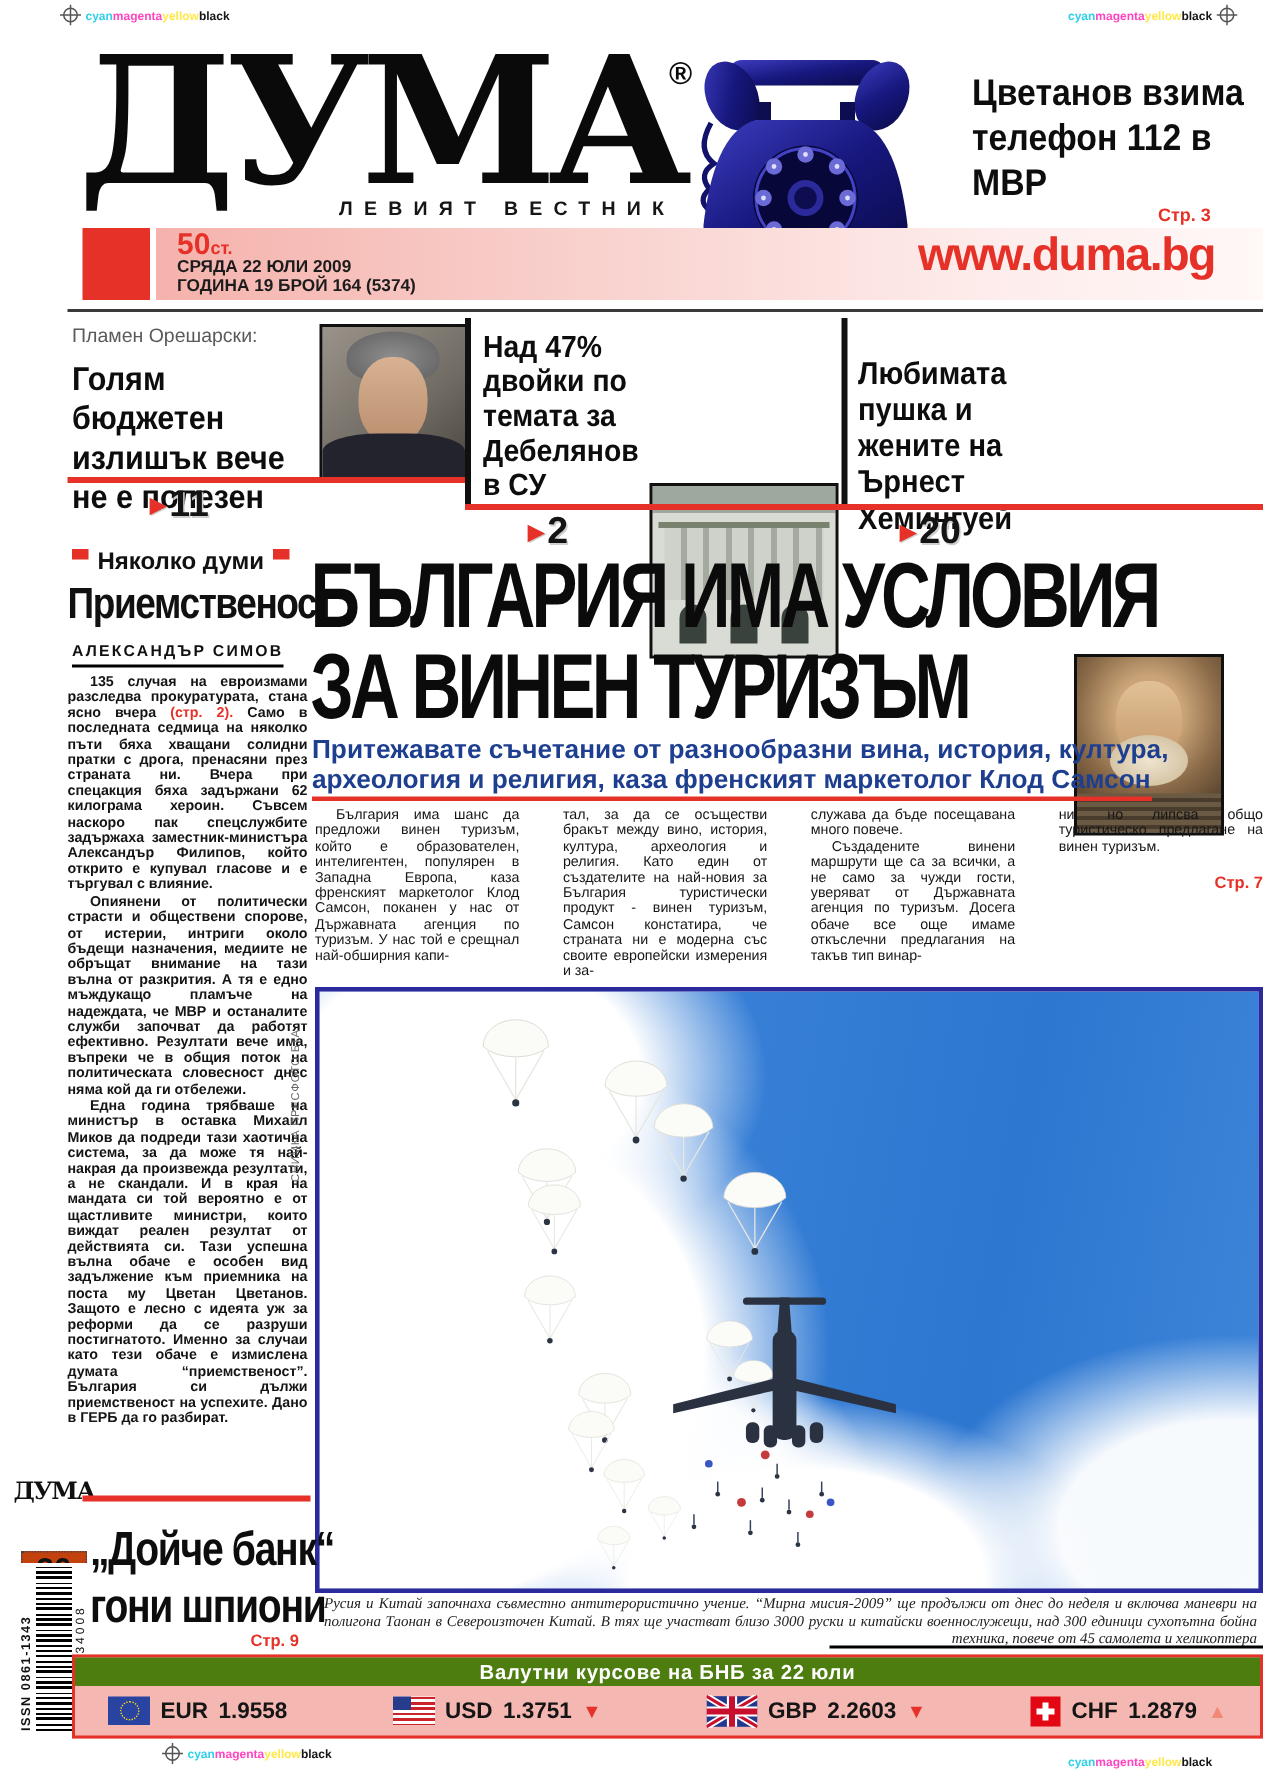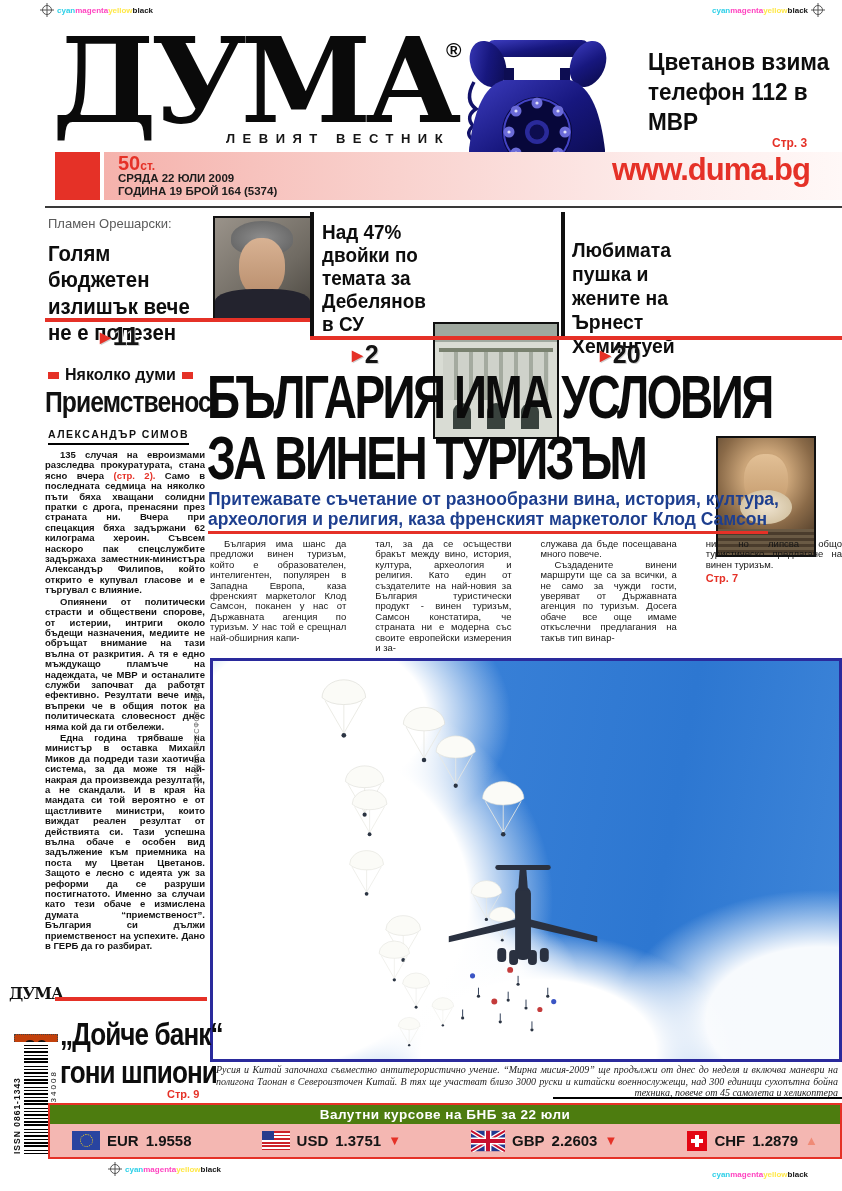--- a/index.html
+++ b/index.html
@@ -52,37 +52,37 @@
   .ph-uni .win{position:absolute;bottom:8px;width:18px;height:26px;border-radius:9px 9px 0 0;background:#39423d;}
   .ph-hem{background:radial-gradient(80% 70% at 50% 32%,#caa478 0 30%,#8a6a48 62%,#4c3a28 100%);}
   .ph-hem .face{position:absolute;top:16px;left:26px;width:44px;height:52px;border-radius:45%;
       background:linear-gradient(#e2c096,#c49a6c);}
   .ph-hem .beard{position:absolute;top:52px;left:22px;width:52px;height:34px;border-radius:50%;
       background:radial-gradient(#efe4d0,#cbb894);}
   .ph-hem .sweater{position:absolute;bottom:0;left:0;right:0;height:26px;
       background:repeating-linear-gradient(180deg,#6a5a44 0 3px,#4a3c2c 3px 6px);}
 
   
-  .sec-label{font-size:16px;font-weight:bold;display:flex;align-items:center;gap:6px;}
+  .sec-label{font-size:16px;font-weight:bold;display:flex;align-items:flex-start;gap:6px;}
   .red-block{width:11px;height:7px;background:#e53127;}
   .op-title{font-size:26px;font-weight:bold;letter-spacing:-1px;}
   .byline{font-size:10.5px;font-weight:bold;letter-spacing:1.5px;border-bottom:2px solid #000;
           padding-bottom:3px;display:inline-block;}
   .op-body{width:160px;font-size:9.5px;font-weight:bold;line-height:10.4px;text-align:justify;color:#141414;}
   .op-body p{margin:0 0 1px;text-indent:15px;}
   .redtext{color:#e53127;}
 
   
   .main-h{font-size:56px;font-weight:bold;letter-spacing:-3px;line-height:56px;color:#0b0b0b;white-space:nowrap;}
   .subhead{font-size:17.5px;font-weight:bold;line-height:20px;}
   .cols{display:flex;gap:29px;width:632px;}
   .col{width:148px;font-size:9.5px;line-height:10.4px;text-align:justify;color:#161616;}
   .col p{margin:0;}
   .col p.ind{text-indent:14px;}
-  .artref{font-size:11px;margin-top:3px;}
+  .artref{text-align:right;font-size:11px;margin-top:14px;}
 
   
   .bigphoto{border:3px solid #2a2a9c;
      background:
       radial-gradient(420px 330px at 6% 60%,#ffffff 0 52%,rgba(255,255,255,0) 72%),
       radial-gradient(300px 210px at 16% 14%,#ffffff 0 38%,rgba(255,255,255,0) 66%),
       radial-gradient(280px 170px at 52% 98%,#ffffff 0 42%,rgba(255,255,255,0) 70%),
       radial-gradient(300px 190px at 97% 90%,rgba(255,255,255,.96) 0 38%,rgba(255,255,255,0) 68%),
       radial-gradient(220px 130px at 36% 80%,rgba(255,255,255,.92) 0 38%,rgba(255,255,255,0) 64%),
       linear-gradient(100deg,#5f9ade 0%,#3b82d8 30%,#2d77d1 70%,#3f86d9 100%);}

